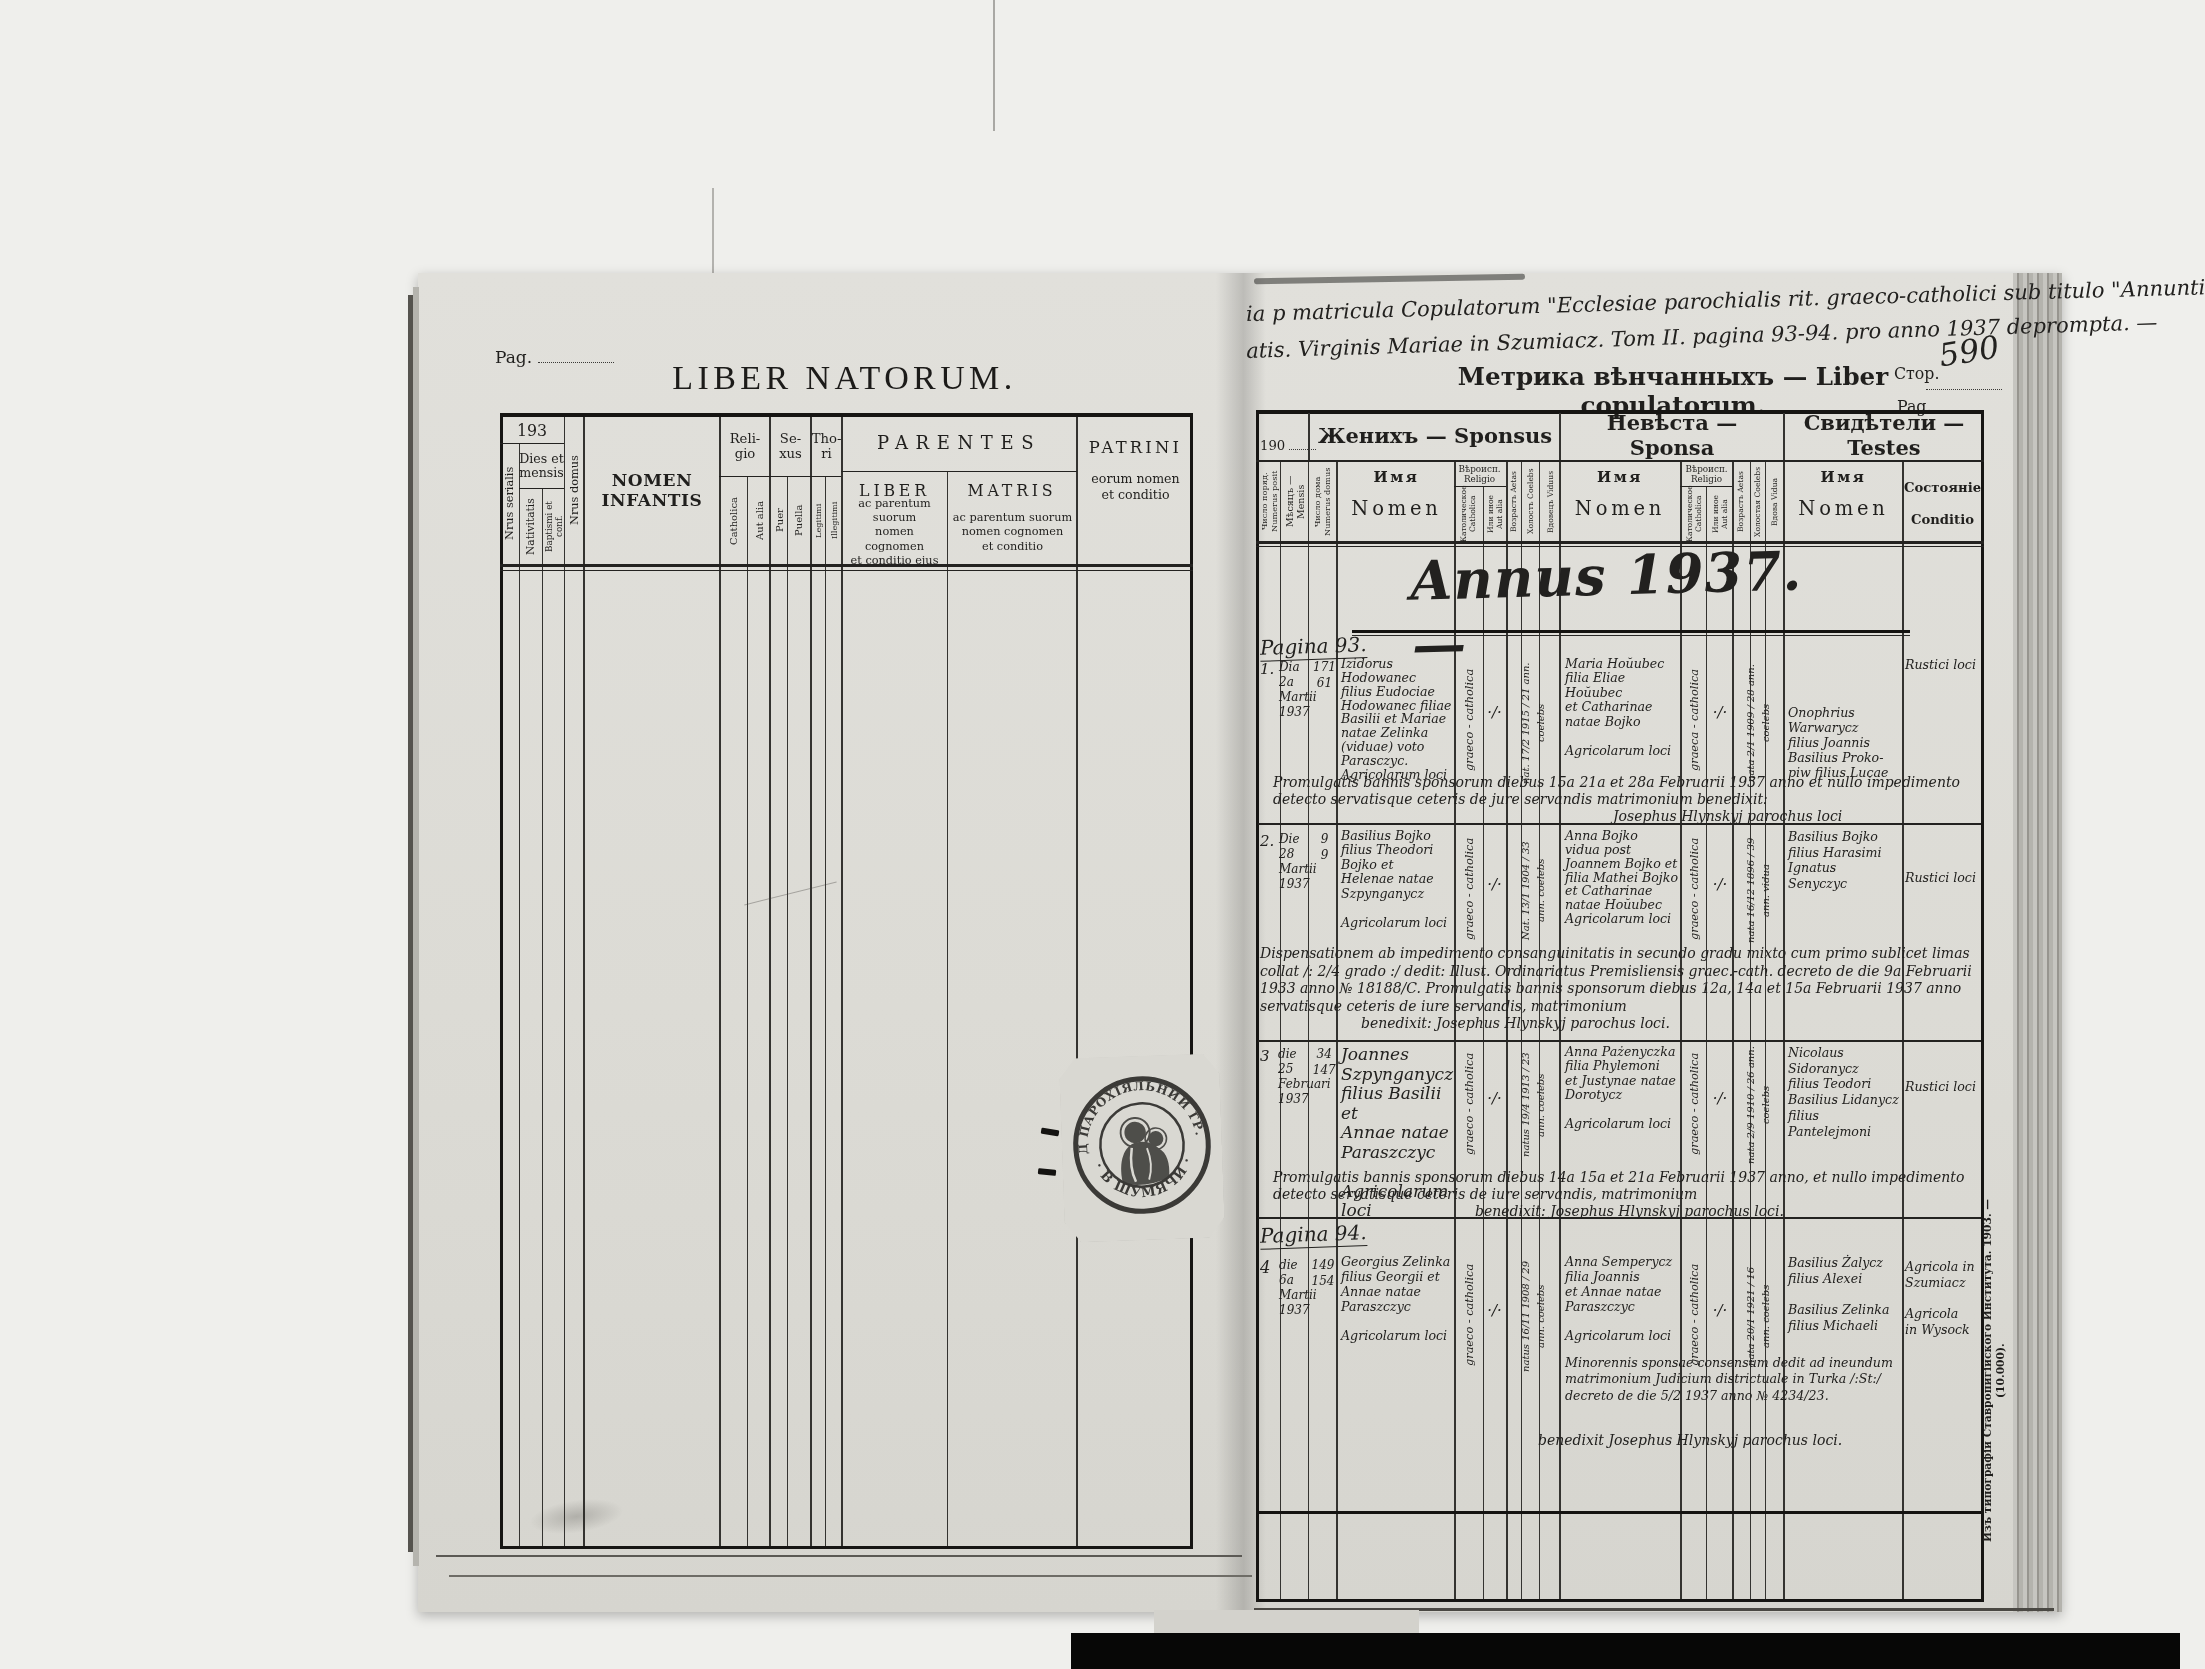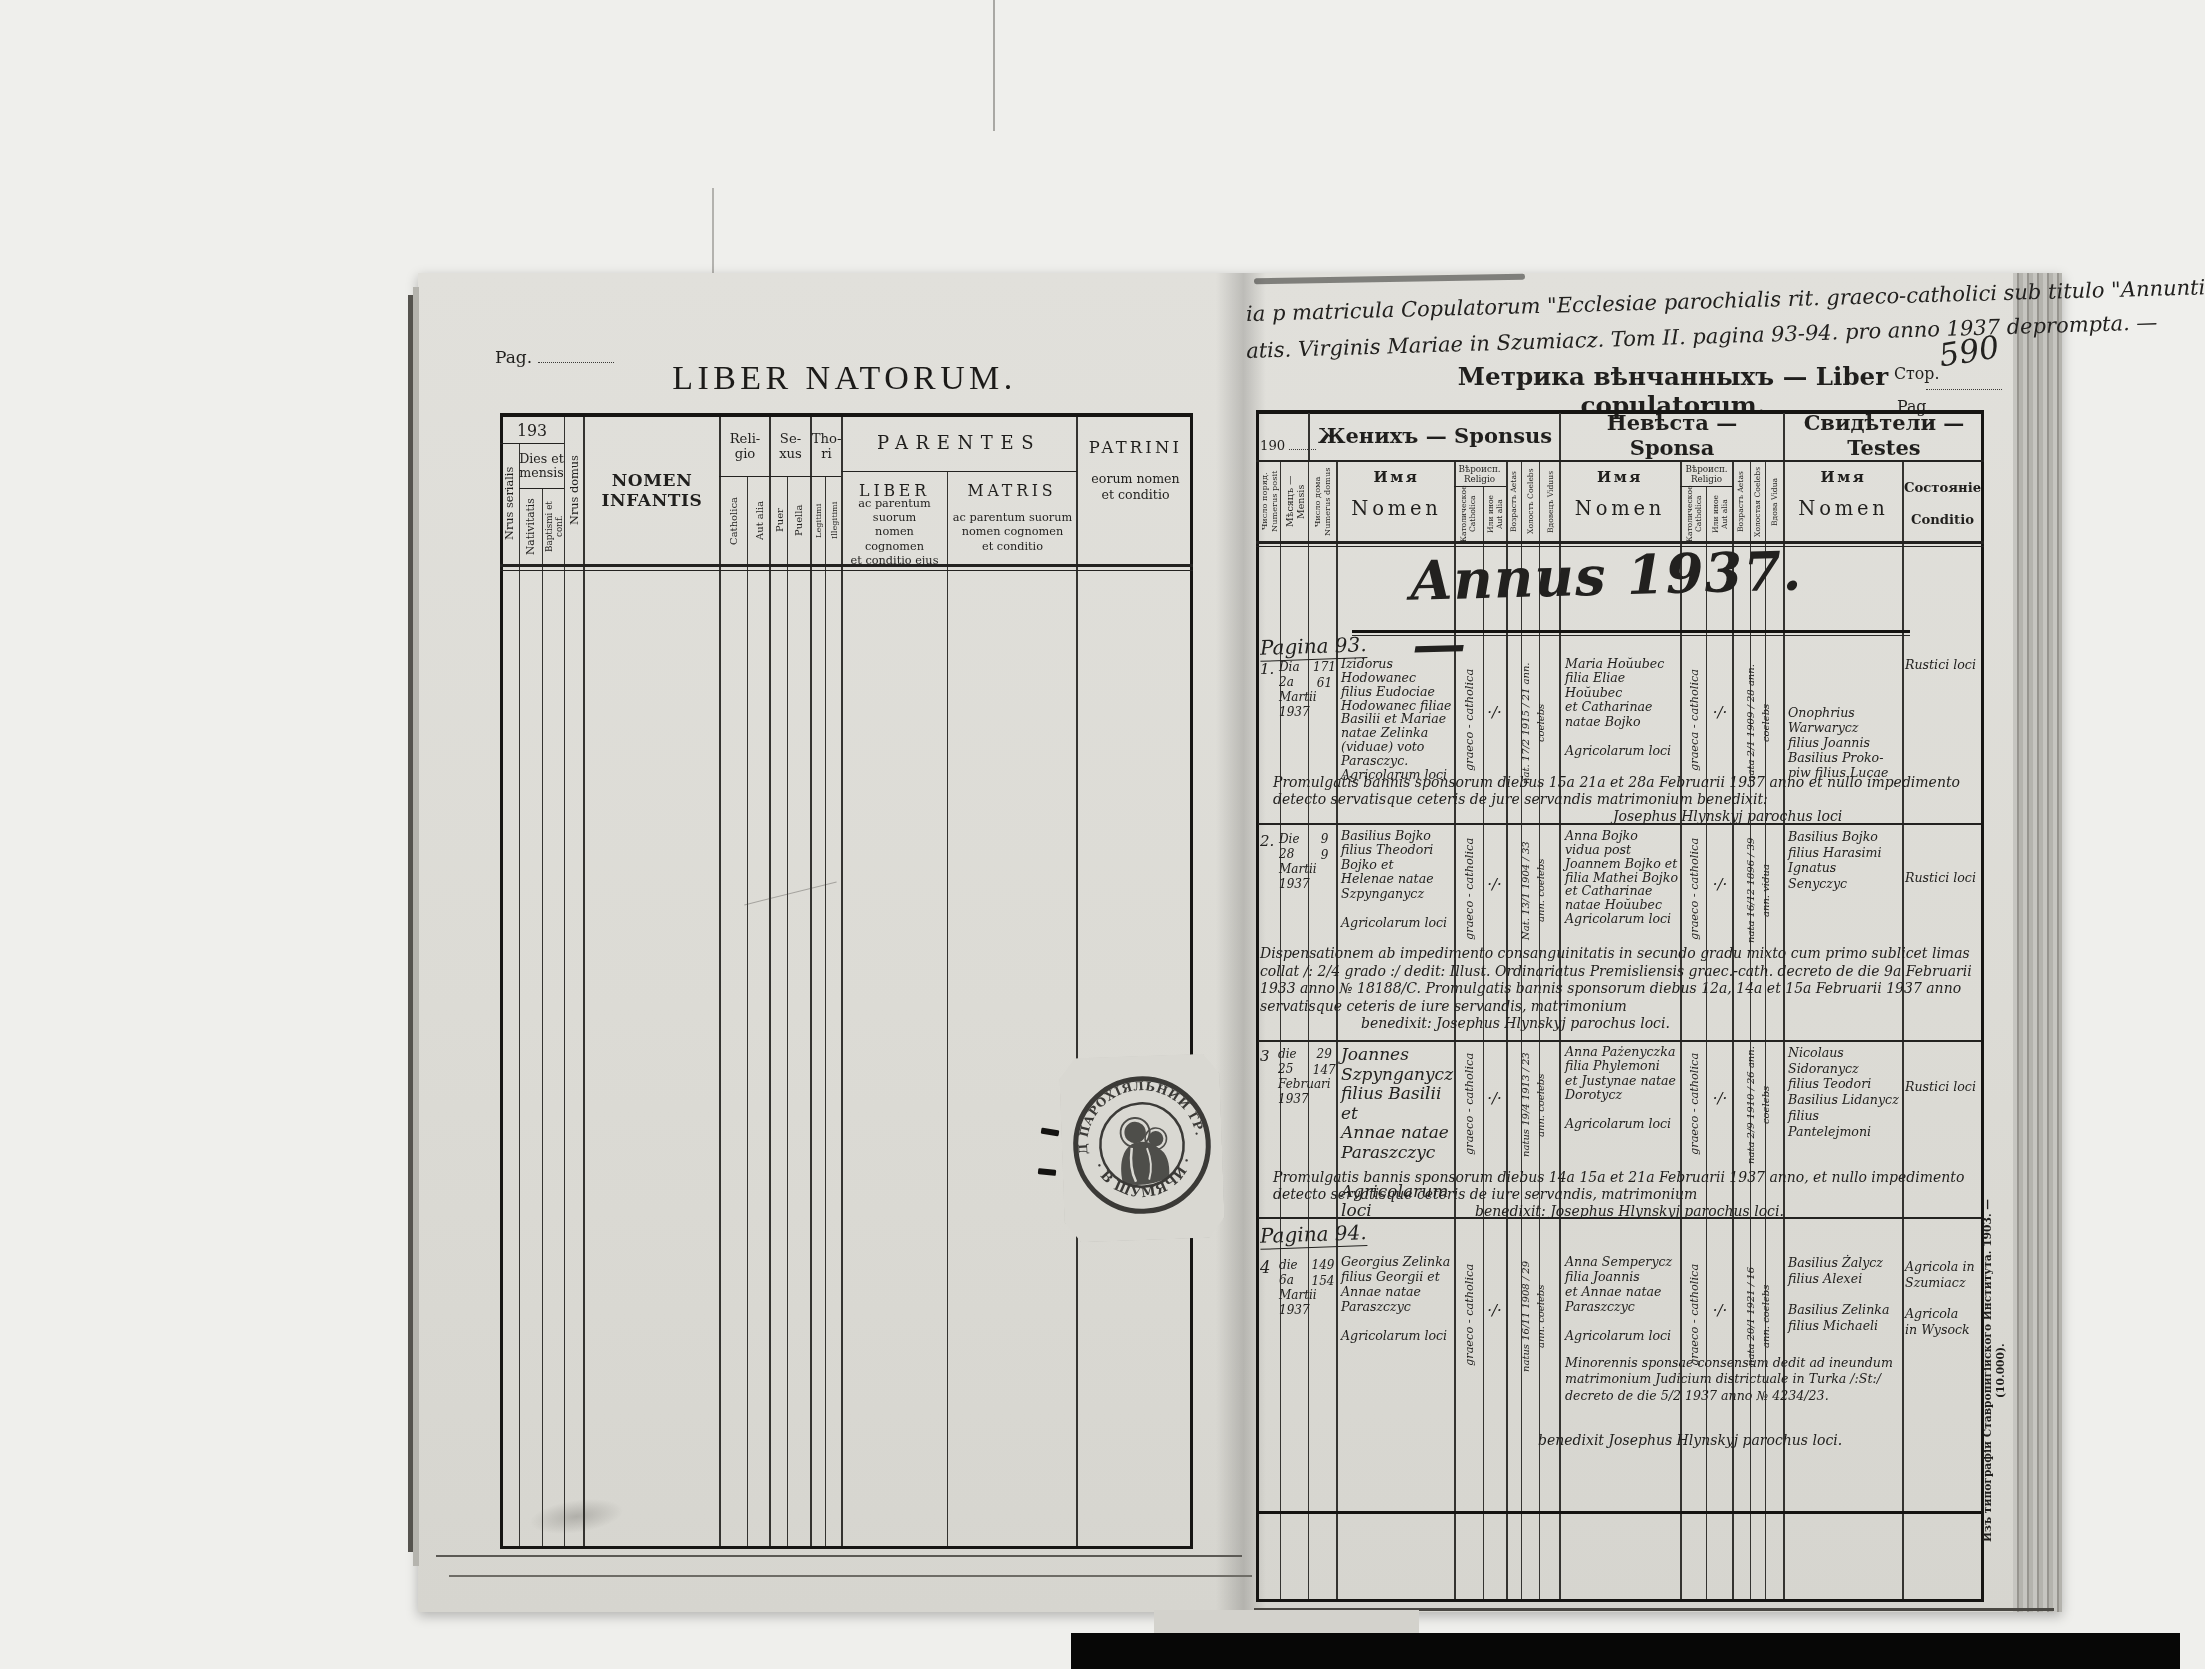--- a/index.html
+++ b/index.html
@@ -308,21 +308,21 @@
       <span>Dispensationem ab impedimento consanguinitatis in secundo gradu mixto cum primo sublicet limas collat /: 2/4 grado :/ dedit: Illust. Ordinariatus Premisliensis graec.-cath. decreto de die 9a Februarii 1933 anno № 18188/C. Promulgatis bannis sponsorum diebus 12a, 14a et 15a Februarii 1937 anno servatisque ceteris de iure servandis, matrimonium</span>
       <div style="margin-left:101px;">benedixit: Josephus Hlynskyj parochus loci.</div>
     </div>
     <div class="hline" style="left:1258px;top:1040px;width:723px;height:1.9px;"></div>
 
     <div class="abs hand" style="left:1260px;top:1047px;font-size:15px;">3</div>
     <div class="abs hand pre" style="left:1278px;top:1047px;width:39px;font-size:12px;line-height:1.25;">die
 25
 Februari
 1937</div>
-    <div class="abs hand pre" style="left:1311px;top:1047px;width:26.5px;font-size:12px;line-height:1.3;text-align:center;">29
+    <div class="abs hand pre" style="left:1311px;top:1047px;width:26.5px;font-size:12px;line-height:1.3;text-align:center;">34
 147</div>
     <div class="abs hand pre" style="left:1341px;top:1045px;width:112px;font-size:17px;line-height:1.15;">Joannes
 Szpynganycz
 filius Basilii et
 Annae natae
 Paraszczyc
 
 Agricolarum loci</div>
     <div class="abs hand vcell" style="left:1457px;top:1045px;width:25px;height:117px;font-size:11.3px;">graeco - catholica</div>
     <div class="abs hand cen" style="left:1483px;top:1085px;width:23px;height:25px;font-size:15px;">·/·</div>

